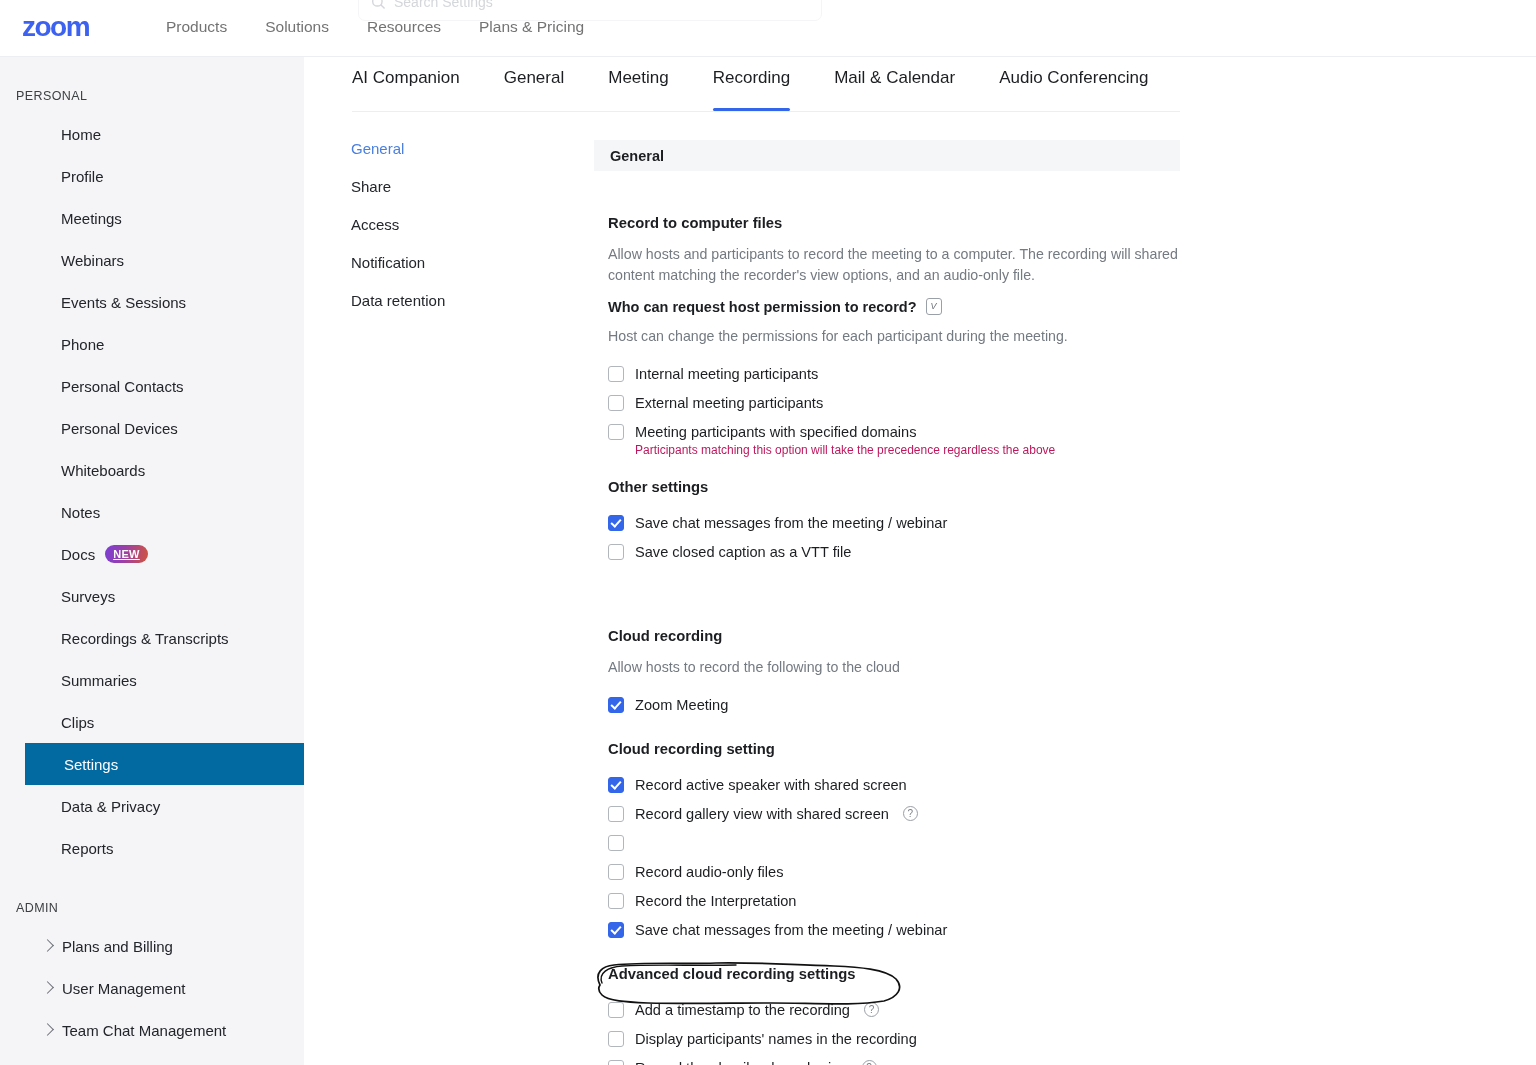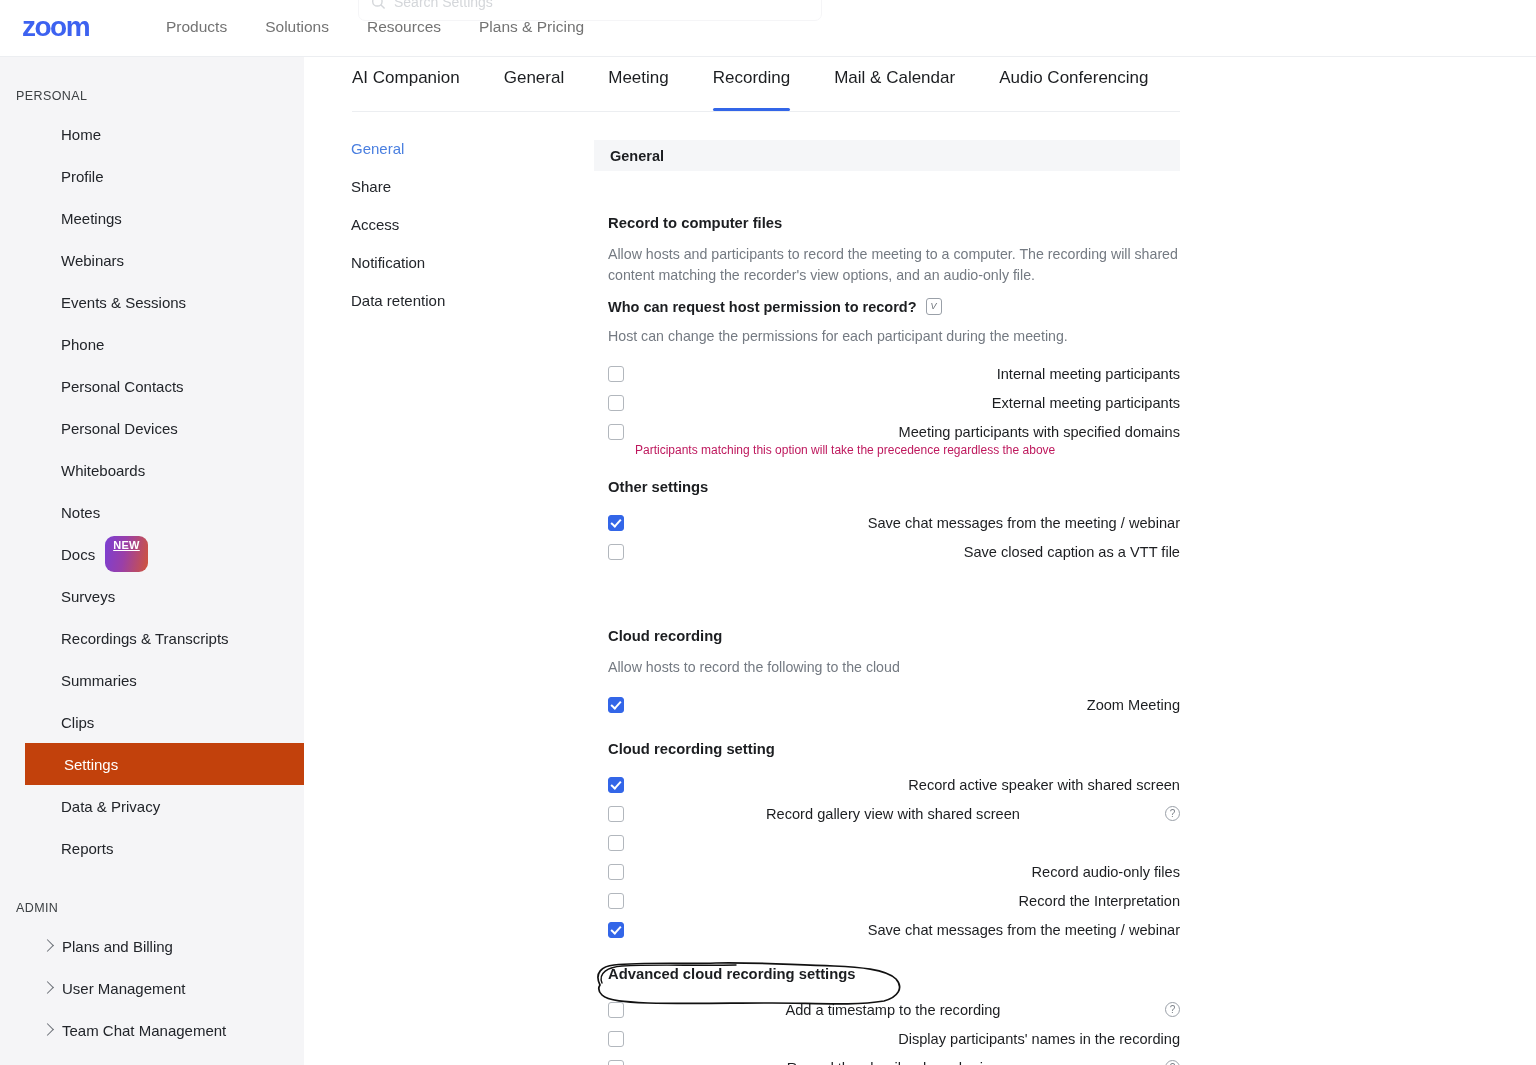--- a/index.html
+++ b/index.html
@@ -41,30 +41,30 @@
     background: #f5f5f7; overflow: hidden;
   }
   .side-section {
     font-size: 12.5px; letter-spacing: .4px; color: #3c4043;
     padding: 32px 0 10px 16px; font-weight: 400;
   }
   .side-item {
     height: 42px; display: flex; align-items: center;
     padding-left: 36px; font-size: 15px; color: #22252a; cursor: pointer; margin-left: 25px;
   }
-  .side-item.active { background: #c2410c; color: #fff; padding-left: 39px; }
+  .side-item.active { background: #0369a1; color: #fff; padding-left: 39px; }
   .side-item.sub { padding-left: 18px; gap: 10px; }
   .chev {
     width: 9px; height: 9px; flex: none;
     border-right: 1.6px solid #6b7077; border-bottom: 1.6px solid #6b7077;
     transform: rotate(-45deg); margin-top: -1px;
   }
   .badge-new {
     margin-left: 10px; font-size: 11px; font-weight: 700; color: #fff;
-    padding: 3px 8px 21px 8px; border-radius: 9px; letter-spacing: .3px;
+    padding: 3px 8px 3px 8px; border-radius: 9px; letter-spacing: .3px;
     background: linear-gradient(100deg, #7b3fd4 0%, #9a3fa8 45%, #d1553a 100%);
     text-decoration: underline;
   }
 
   
   .tabs {
     position: absolute; left: 352px; top: 68px; width: 828px; height: 44px;
     display: flex; gap: 44px; border-bottom: 1px solid #eceef1;
     overflow: hidden;
   }
@@ -104,23 +104,22 @@
     width: 572px;
   }
   .q-row { display: flex; align-items: center; gap: 9px; margin-bottom: 11px; }
   .q-text { font-size: 14.5px; font-weight: 700; color: #1c1e21; }
   .vbadge {
     width: 16px; height: 17px; border: 1px solid #9aa0a8; border-radius: 3px;
     display: flex; align-items: center; justify-content: center;
     font-size: 9px; font-style: italic; color: #6b7077; line-height: 1;
   }
   .cb-row {
-    display: flex; align-items: center; gap: 4px; height: 29px;
+    display: flex; align-items: center; gap: 11px; height: 29px;
     position: relative;
-    justify-content: space-between;
   }
   .cb {
     width: 16px; height: 16px; flex: none; border-radius: 3px;
     border: 1.3px solid #b2b7bd; background: #fff; cursor: pointer;
   }
   .cb.on {
     background: #3366e8; border-color: #3366e8;
     display: flex; align-items: center; justify-content: center;
   }
   .cb.on::after {

